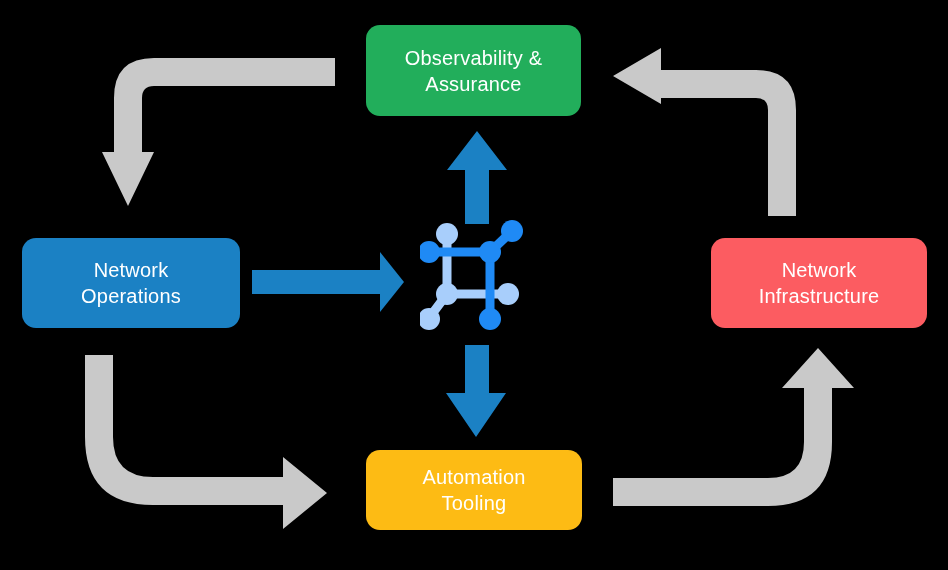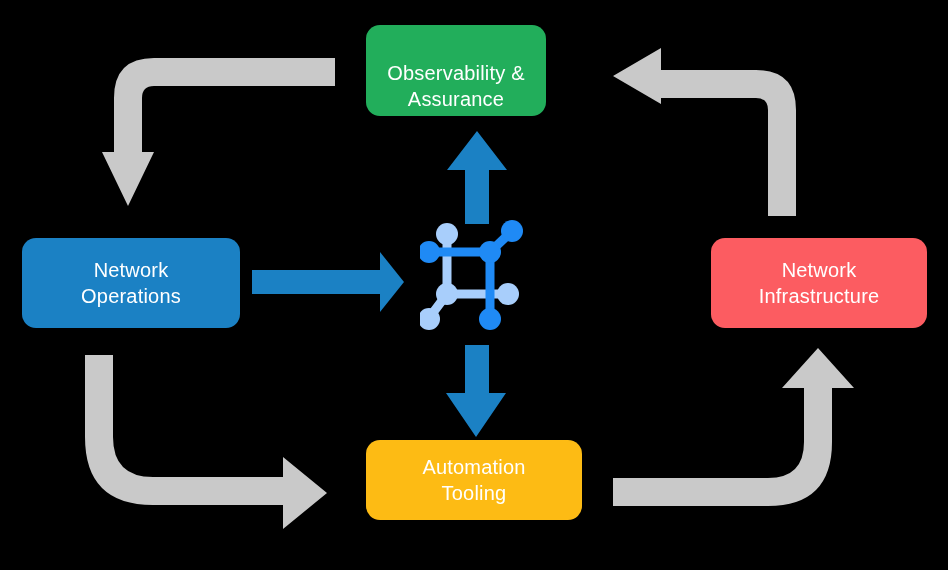--- a/index.html
+++ b/index.html
@@ -41,34 +41,33 @@
     letter-spacing: 0.2px;
     box-sizing: border-box;
     padding: 4px 10px;
     user-select: none;
   }
   .node-label {
     display: block;
     white-space: pre-line;
   }
   #box-observability {
-    left: 366px; top: 25px; width: 180px; height: 91px;
+    left: 366px; top: 25px; width: 215px; height: 91px;
     background: #22AE5B;
-    align-items: flex-end;
   }
   #box-network-operations {
     left: 22px; top: 238px; width: 218px; height: 90px;
     background: #1B81C4;
   }
   #box-network-infrastructure {
     left: 711px; top: 238px; width: 216px; height: 90px;
     background: #FC5C61;
   }
   #box-automation-tooling {
-    left: 366px; top: 440px; width: 216px; height: 80px;
+    left: 366px; top: 450px; width: 216px; height: 80px;
     background: #FDBB14;
   }
   #central-icon {
     position: absolute;
     left: 420px;
     top: 218px;
     width: 118px;
     height: 118px;
   }
 </style>

